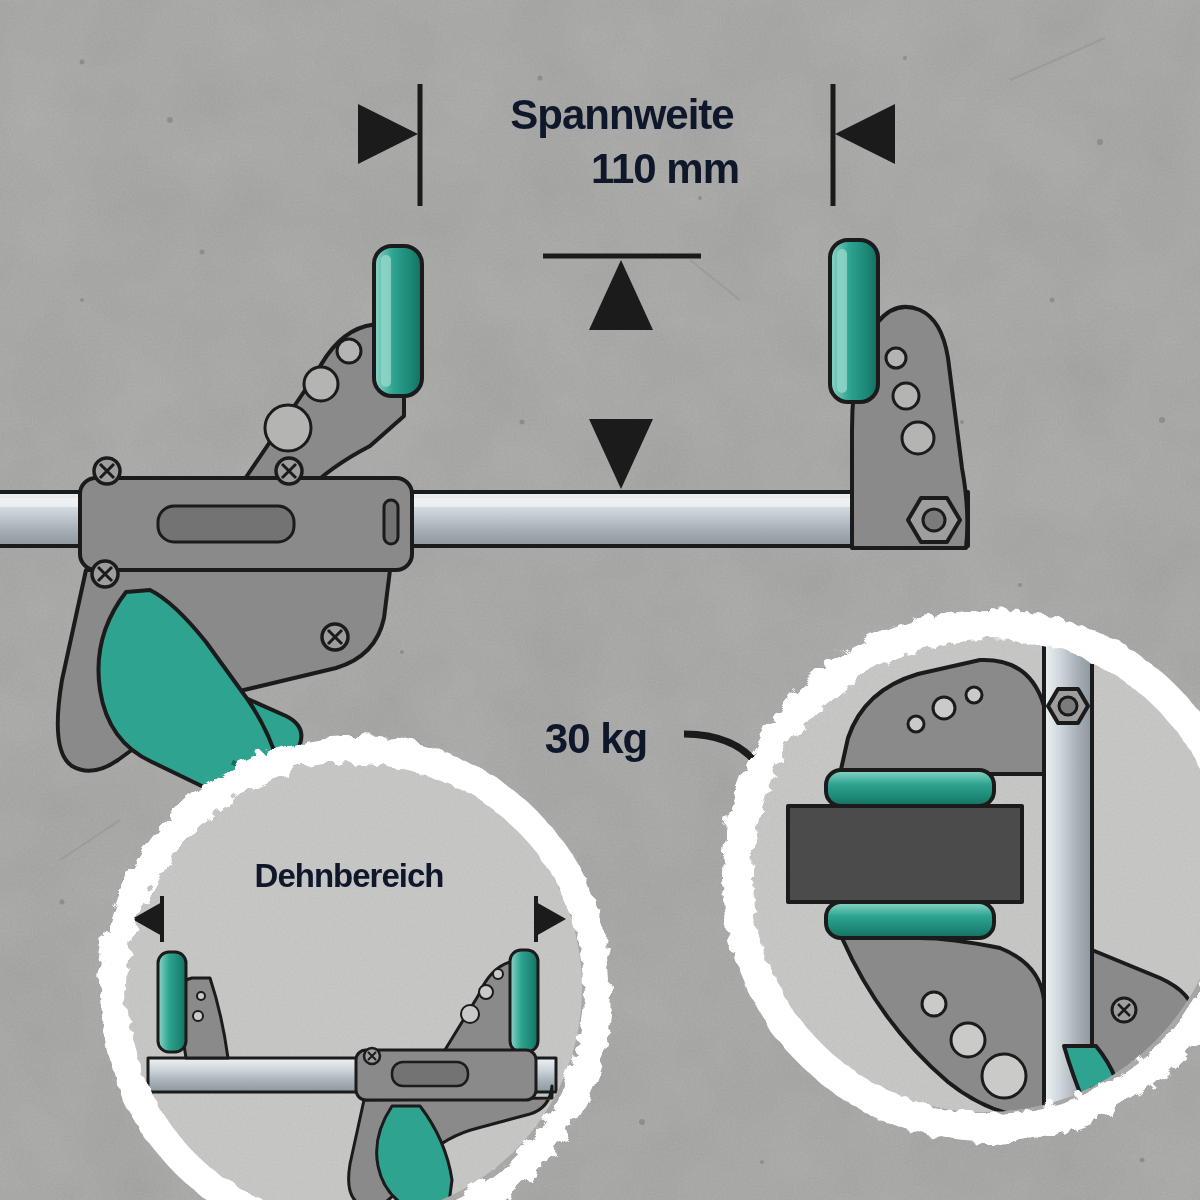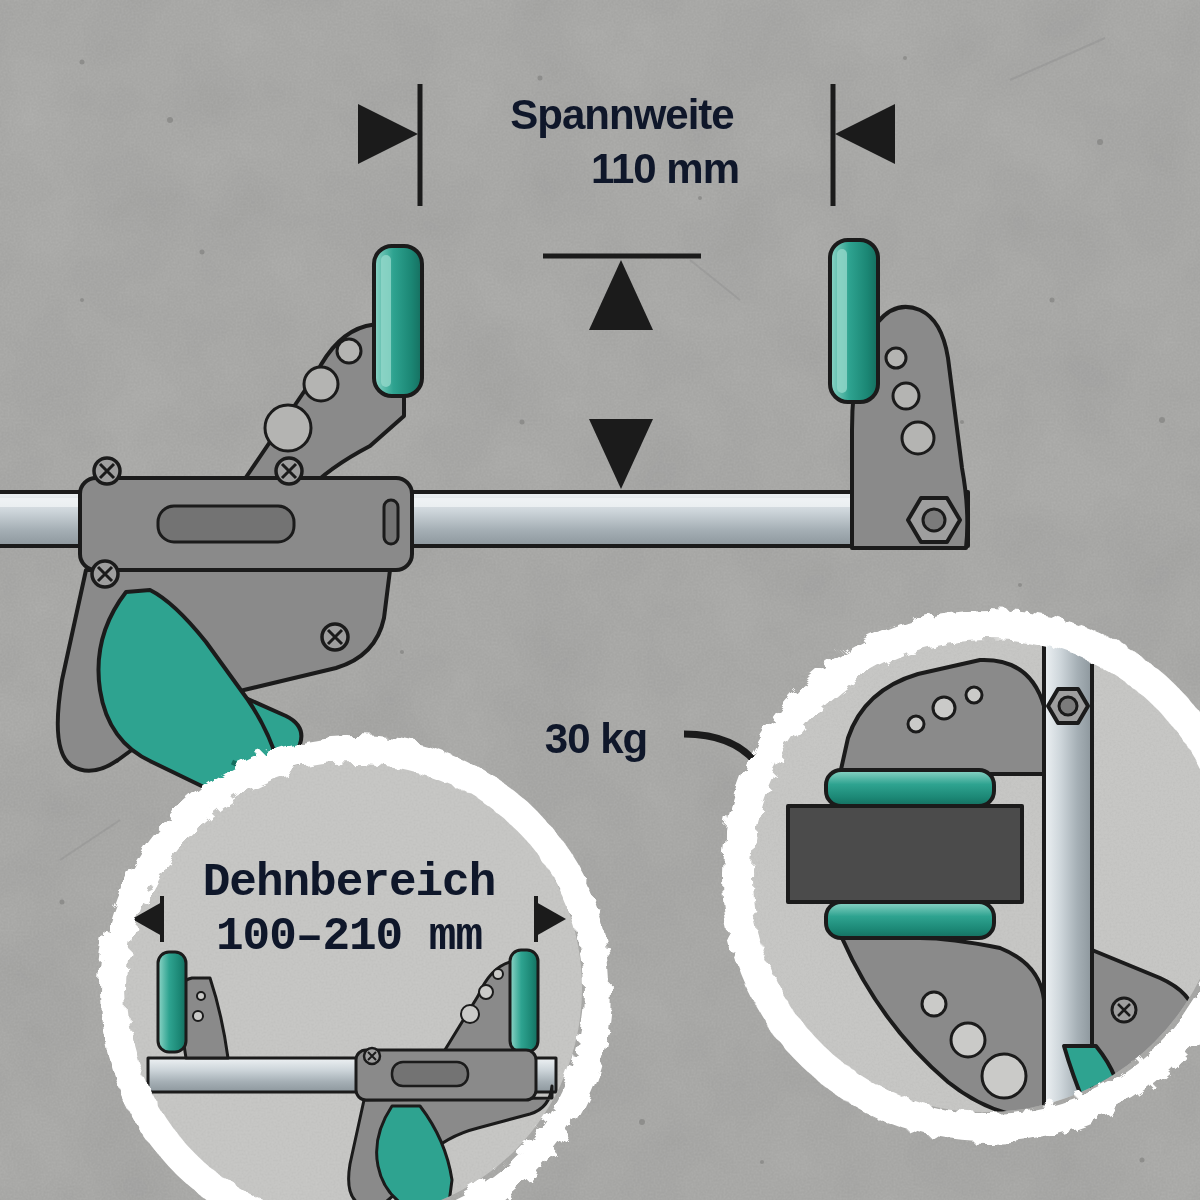--- a/index.html
+++ b/index.html
@@ -15,21 +15,21 @@
     position:absolute;
     transform:translateX(-50%);
     color:#0f172a;
     font-weight:bold;
     text-align:center;
     white-space:nowrap;
     letter-spacing:-1px;
     line-height:1.1;
   }
   .size-xl { font-size:42px; }
-  .size-l  { font-size:46px;font-family:Liberation Mono, monospace; }
+  .size-l  { font-size:33px; }
 </style>
 </head>
 <body>
 
 <div class="canvas">
 
 <svg class="scene" width="1200" height="1200" viewBox="0 0 1200 1200">
   <defs>
     <linearGradient id="railV" x1="0" y1="0" x2="0" y2="1">
       <stop offset="0" stop-color="#eef2f4"></stop>
@@ -253,15 +253,14 @@
   </g>
 </svg>
 
 <div class="label size-xl" style="left:622px; top:92px;">Spannweite</div>
 <div class="label size-xl" style="left:641px; top:146px;margin-left:24px;">110 mm</div>
 
 
 <div class="label size-xl" style="left:596px; top:716px;">30 kg</div>
 
 <div class="label size-l" style="left:349px; top:858px;">Dehnbereich</div>
-<div class="label size-l" style="left:349px; top:912px;">100–210 mm</div>
 
 </div>
 
 </body></html>

